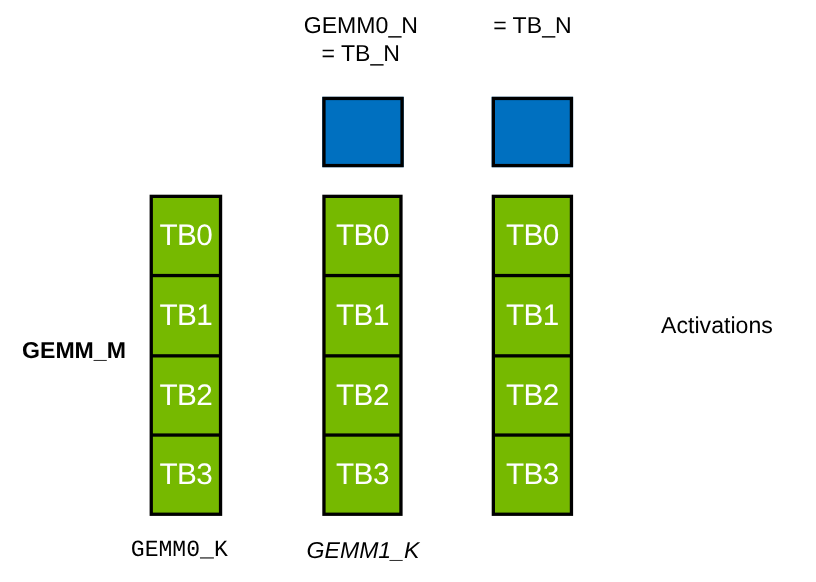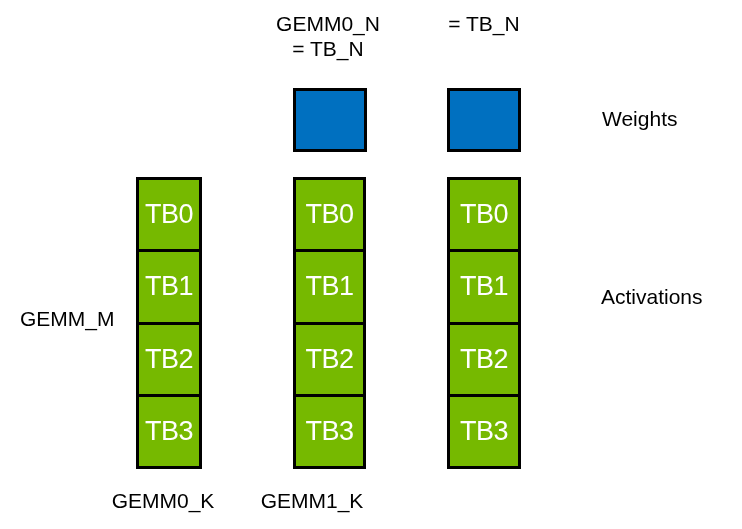--- a/index.html
+++ b/index.html
@@ -95,20 +95,19 @@
     <div class="tb-cell">TB2</div>
     <div class="tb-cell">TB3</div>
   </div>
   <div class="tb-column" style="left:447px;width:74px;">
     <div class="tb-cell">TB0</div>
     <div class="tb-cell">TB1</div>
     <div class="tb-cell">TB2</div>
     <div class="tb-cell">TB3</div>
   </div>
 
-  <div class="side-label" style="left:602px;top:107px;">Weights</div>
-  <div class="side-label" style="left:20px;top:307px;">GEMM_M</div>
+  <div class="side-label" style="left:20px;top:307px;font-weight:bold;">GEMM_M</div>
   <div class="side-label" style="left:601px;top:285px;">Activations</div>
 
-  <div class="bottom-label" style="left:163px;">GEMM0_K</div>
-  <div class="bottom-label" style="left:312px;">GEMM1_K</div>
+  <div class="bottom-label" style="left:163px;font-family:Liberation Mono, monospace;">GEMM0_K</div>
+  <div class="bottom-label" style="left:330px;font-style:italic;">GEMM1_K</div>
 
 </div>
 
 </body></html>

